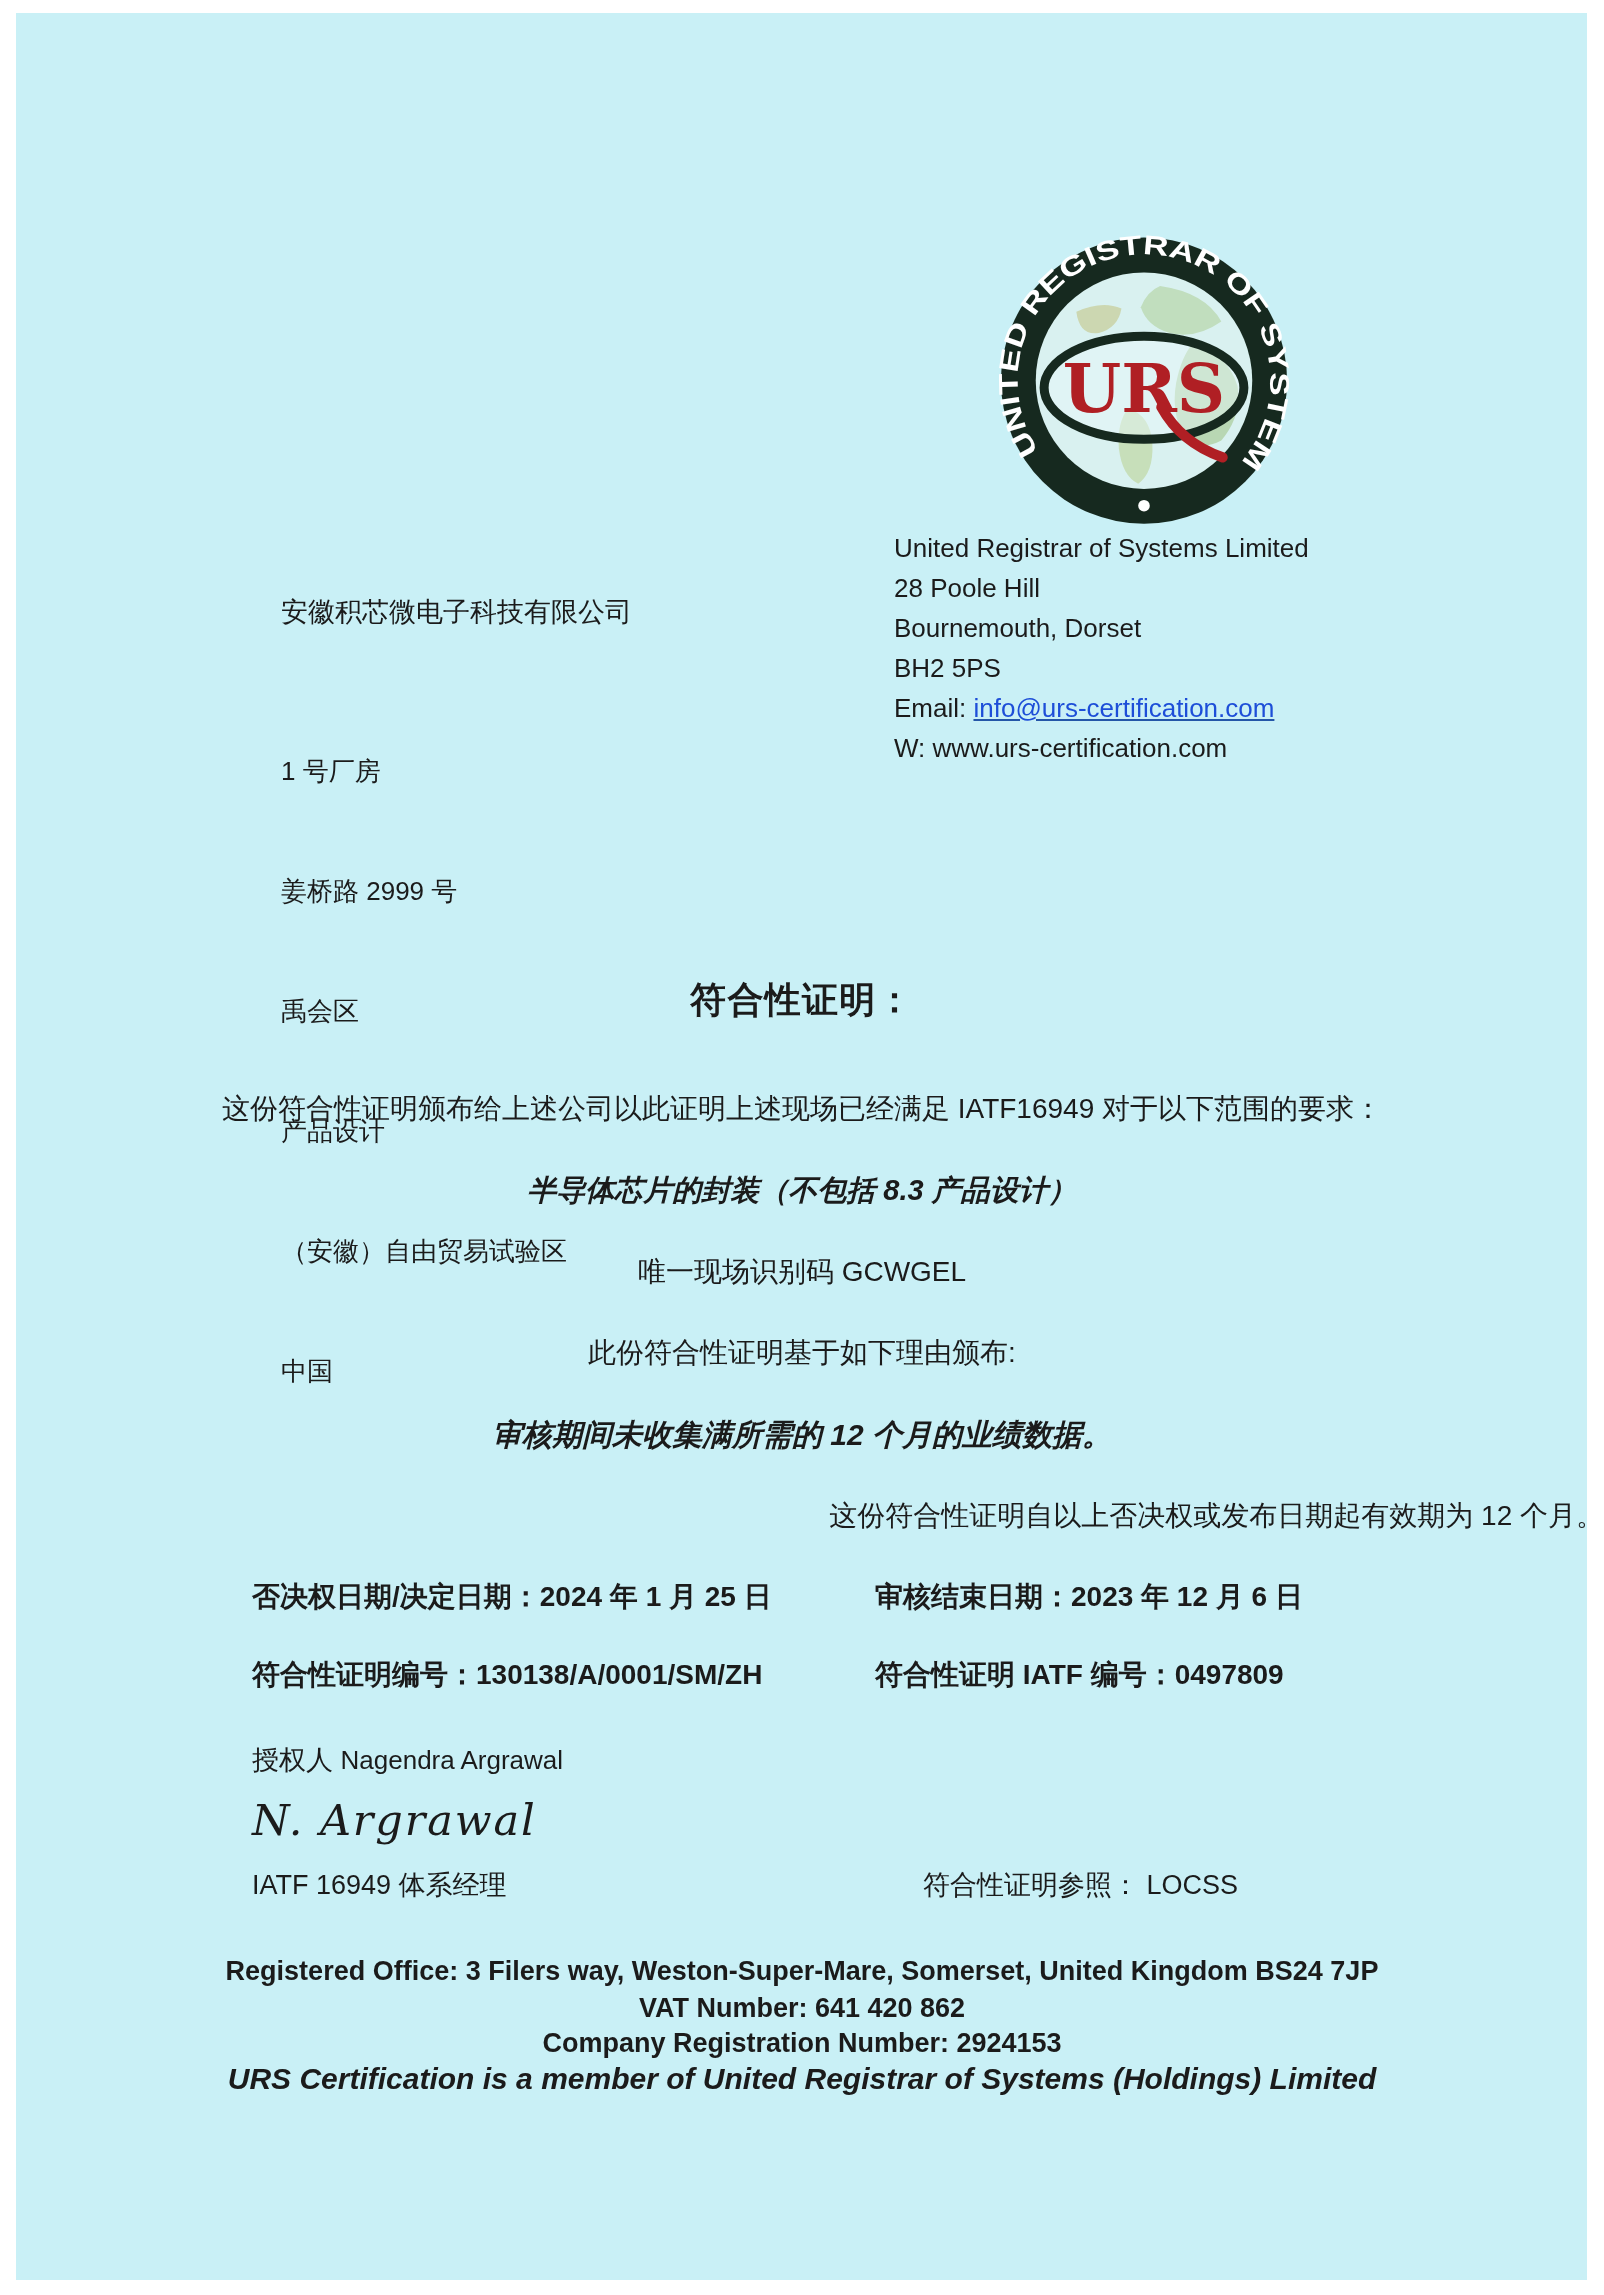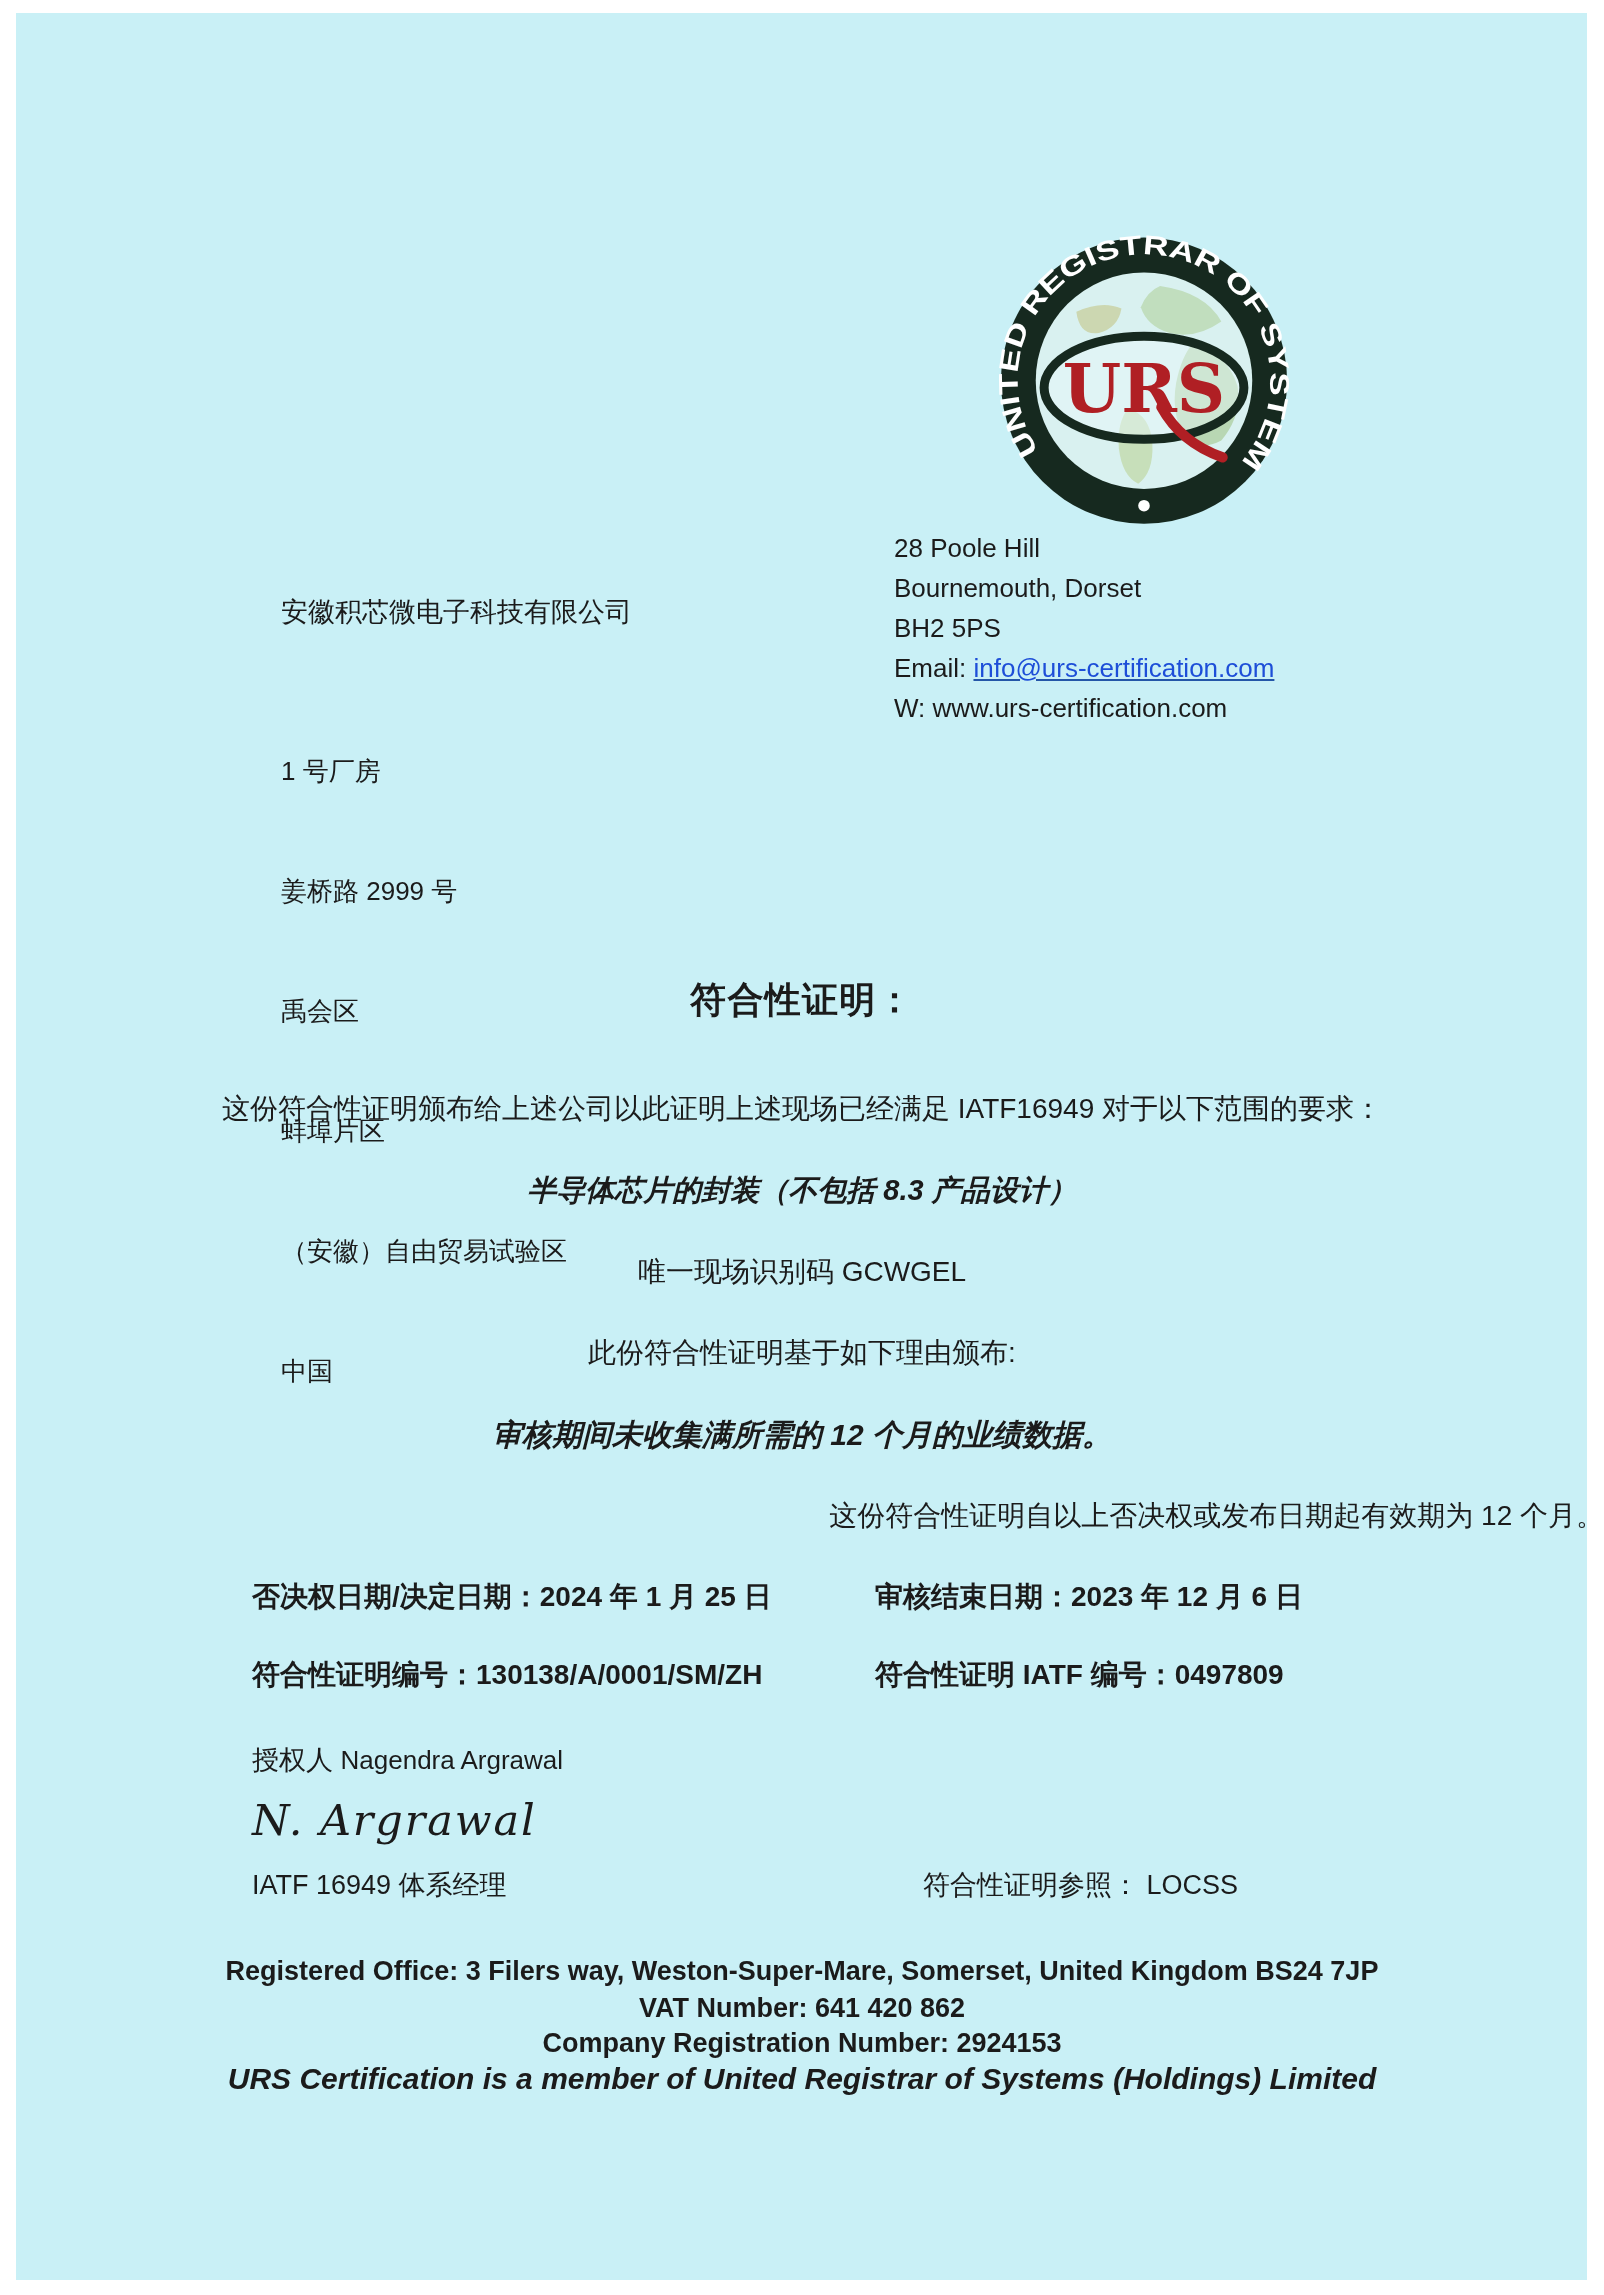--- a/index.html
+++ b/index.html
@@ -58,35 +58,36 @@
       <path id="ringPath" d="M 62 336 A 196 196 0 1 1 388 336"></path>
     </defs>
     <text font-family="'Liberation Sans','DejaVu Sans',sans-serif" font-weight="700" font-size="42" fill="#ffffff">
       <textPath href="#ringPath" startOffset="0" textLength="905" lengthAdjust="spacingAndGlyphs">UNITED REGISTRAR OF SYSTEMS</textPath>
     </text>
     <circle cx="225" cy="421" r="9" fill="#ffffff"></circle>
   </svg>
 </div>
 
 <div class="abs issuer" style="left:894px;top:528px;">
+  <div>United Registrar of Systems Limited</div>
   <div>28 Poole Hill</div>
   <div>Bournemouth, Dorset</div>
   <div>BH2 5PS</div>
   <div>
     <span>Email: </span><span class="link">info@urs-certification.com</span>
   </div>
   <div>W: www.urs-certification.com</div>
 </div>
 
 <div class="abs" style="left:281px;top:594px;font-size:27px;">安徽积芯微电子科技有限公司</div>
 <div class="abs addr" style="left:281px;top:671px;">
   <div>1 号厂房</div>
   <div>姜桥路 2999 号</div>
   <div>禹会区</div>
-  <div>蚌埠片区</div>
+  <div>产品设计</div>
   <div>（安徽）自由贸易试验区</div>
   <div>中国</div>
 </div>
 
 <div class="abs center-line title" style="top:976px;">符合性证明：</div>
 
 <div class="abs center-line cn" style="top:1091px;">这份符合性证明颁布给上述公司以此证明上述现场已经满足 IATF16949 对于以下范围的要求：</div>
 
 <div class="abs center-line cn bi" style="top:1172px;font-size:29px;">半导体芯片的封装（不包括 8.3 产品设计）</div>
 

